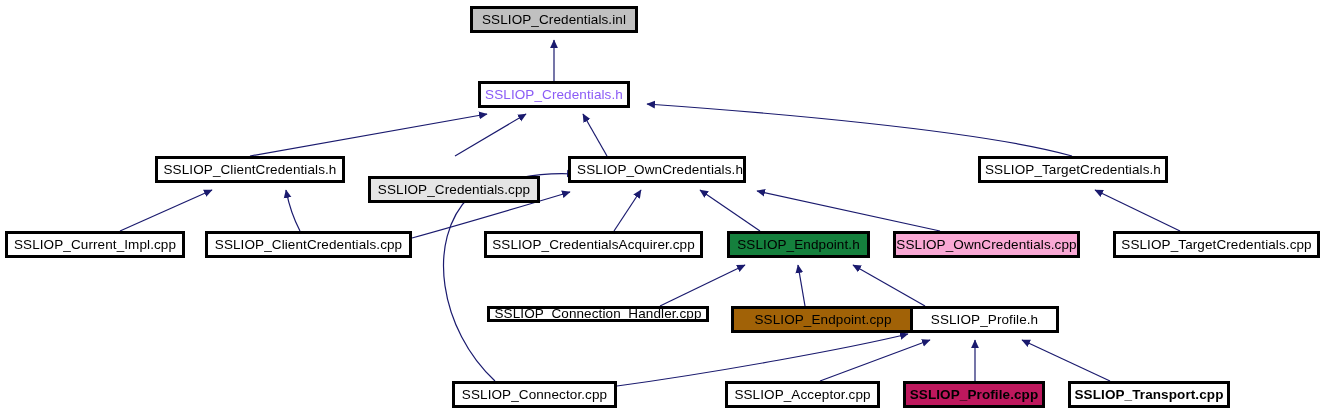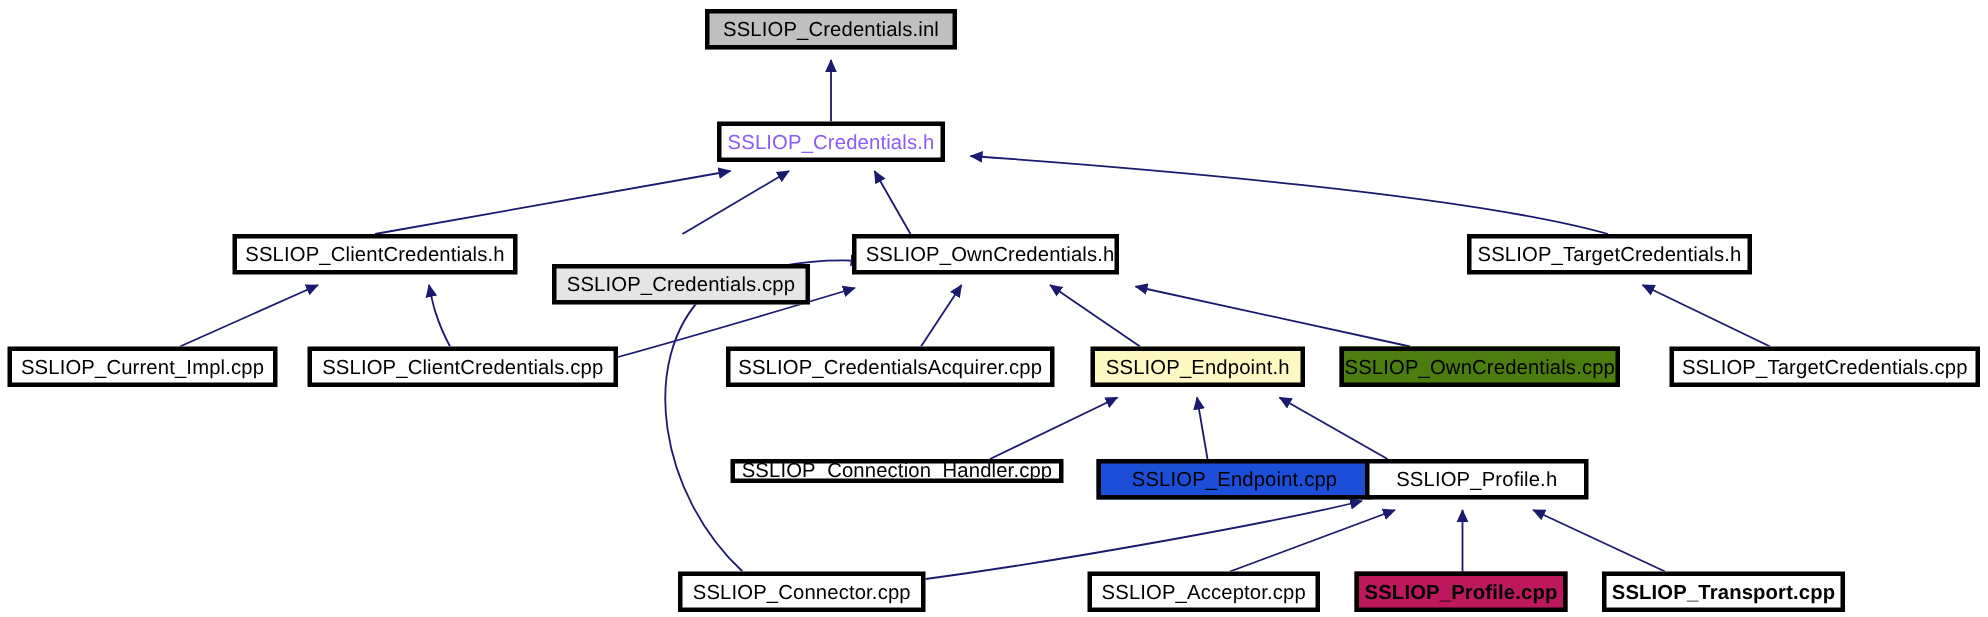--- a/index.html
+++ b/index.html
@@ -67,33 +67,33 @@
       </div>
       <div class="gnode" style="left: 5px; top: 231px; width: 180px; height: 27px; background: rgb(255, 255, 255); border-color: rgb(0, 0, 0);">
         <span class="gnode-label" style="color: rgb(0, 0, 0);">SSLIOP_Current_Impl.cpp</span>
       </div>
       <div class="gnode" style="left: 205px; top: 231px; width: 207px; height: 27px; background: rgb(255, 255, 255); border-color: rgb(0, 0, 0);">
         <span class="gnode-label" style="color: rgb(0, 0, 0);">SSLIOP_ClientCredentials.cpp</span>
       </div>
       <div class="gnode" style="left: 484px; top: 231px; width: 219px; height: 27px; background: rgb(255, 255, 255); border-color: rgb(0, 0, 0);">
         <span class="gnode-label" style="color: rgb(0, 0, 0);">SSLIOP_CredentialsAcquirer.cpp</span>
       </div>
-      <div class="gnode" style="left: 727px; top: 231px; width: 143px; height: 27px; background: #fef9c3; border-color: rgb(0, 0, 0);">
+      <div class="gnode" style="left: 727px; top: 231px; width: 143px; height: 27px; background: #15803d; border-color: rgb(0, 0, 0);">
         <span class="gnode-label" style="color: rgb(0, 0, 0);">SSLIOP_Endpoint.h</span>
       </div>
-      <div class="gnode" style="left: 893px; top: 231px; width: 187px; height: 27px; background: #4d7c0f; border-color: rgb(0, 0, 0);">
+      <div class="gnode" style="left: 893px; top: 231px; width: 187px; height: 27px; background: #f9a8d4; border-color: rgb(0, 0, 0);">
         <span class="gnode-label" style="color: rgb(0, 0, 0);">SSLIOP_OwnCredentials.cpp</span>
       </div>
       <div class="gnode" style="left: 1113px; top: 231px; width: 207px; height: 27px; background: rgb(255, 255, 255); border-color: rgb(0, 0, 0);">
         <span class="gnode-label" style="color: rgb(0, 0, 0);">SSLIOP_TargetCredentials.cpp</span>
       </div>
       <div class="gnode" style="left: 487px; top: 306px; width: 222px; height: 16px; background: rgb(255, 255, 255); border-color: rgb(0, 0, 0);">
         <span class="gnode-label" style="color: rgb(0, 0, 0);">SSLIOP_Connection_Handler.cpp</span>
       </div>
-      <div class="gnode" style="left: 731px; top: 306px; width: 184px; height: 27px; background: #1d4ed8; border-color: rgb(0, 0, 0);">
+      <div class="gnode" style="left: 731px; top: 306px; width: 184px; height: 27px; background: #a16207; border-color: rgb(0, 0, 0);">
         <span class="gnode-label" style="color: rgb(0, 0, 0);">SSLIOP_Endpoint.cpp</span>
       </div>
       <div class="gnode" style="left: 910px; top: 306px; width: 149px; height: 27px; background: rgb(255, 255, 255); border-color: rgb(0, 0, 0);">
         <span class="gnode-label" style="color: rgb(0, 0, 0);">SSLIOP_Profile.h</span>
       </div>
       <div class="gnode" style="left: 452px; top: 381px; width: 165px; height: 27px; background: rgb(255, 255, 255); border-color: rgb(0, 0, 0);">
         <span class="gnode-label" style="color: rgb(0, 0, 0);">SSLIOP_Connector.cpp</span>
       </div>
       <div class="gnode" style="left: 725px; top: 381px; width: 155px; height: 27px; background: rgb(255, 255, 255); border-color: rgb(0, 0, 0);">
         <span class="gnode-label" style="color: rgb(0, 0, 0);">SSLIOP_Acceptor.cpp</span>

